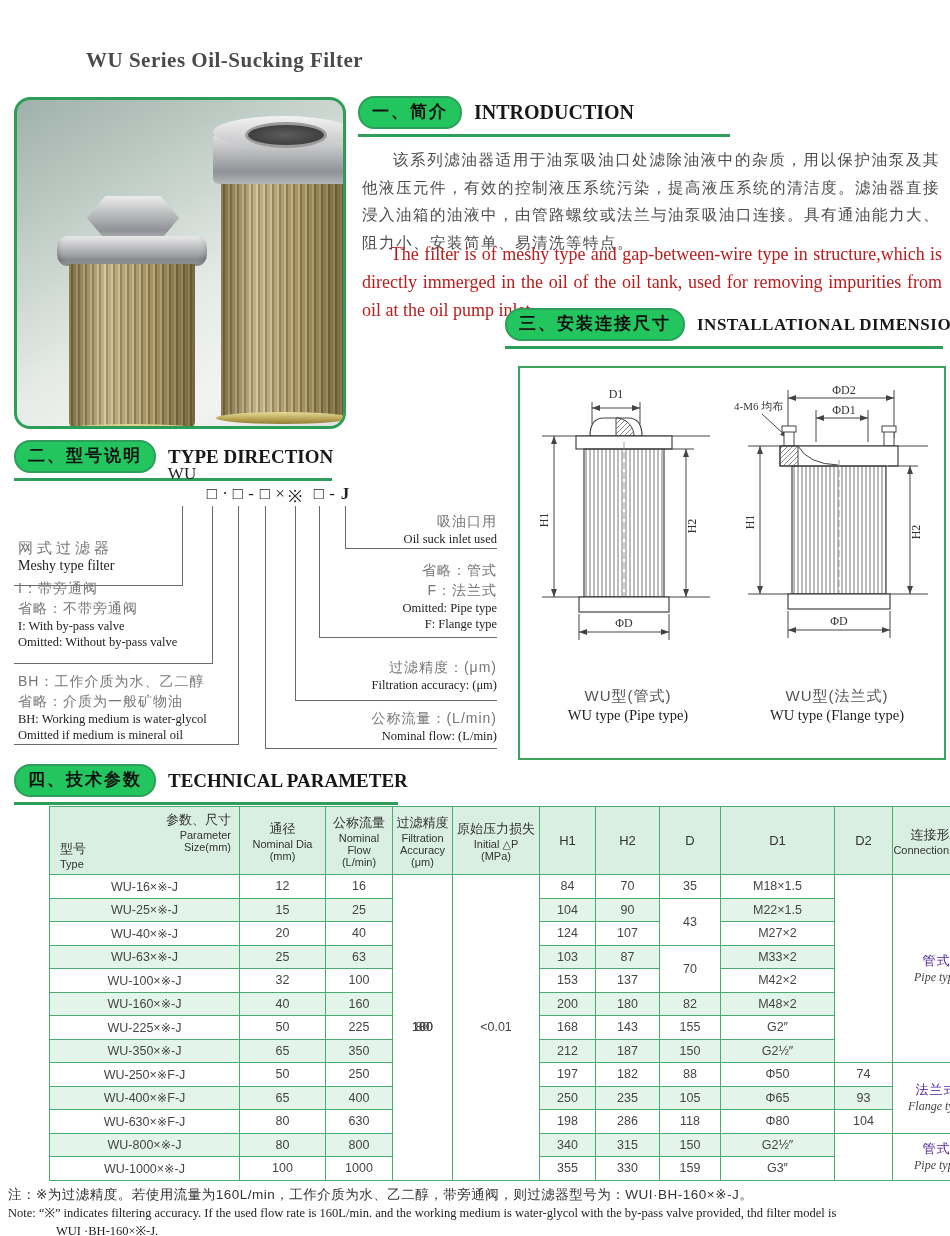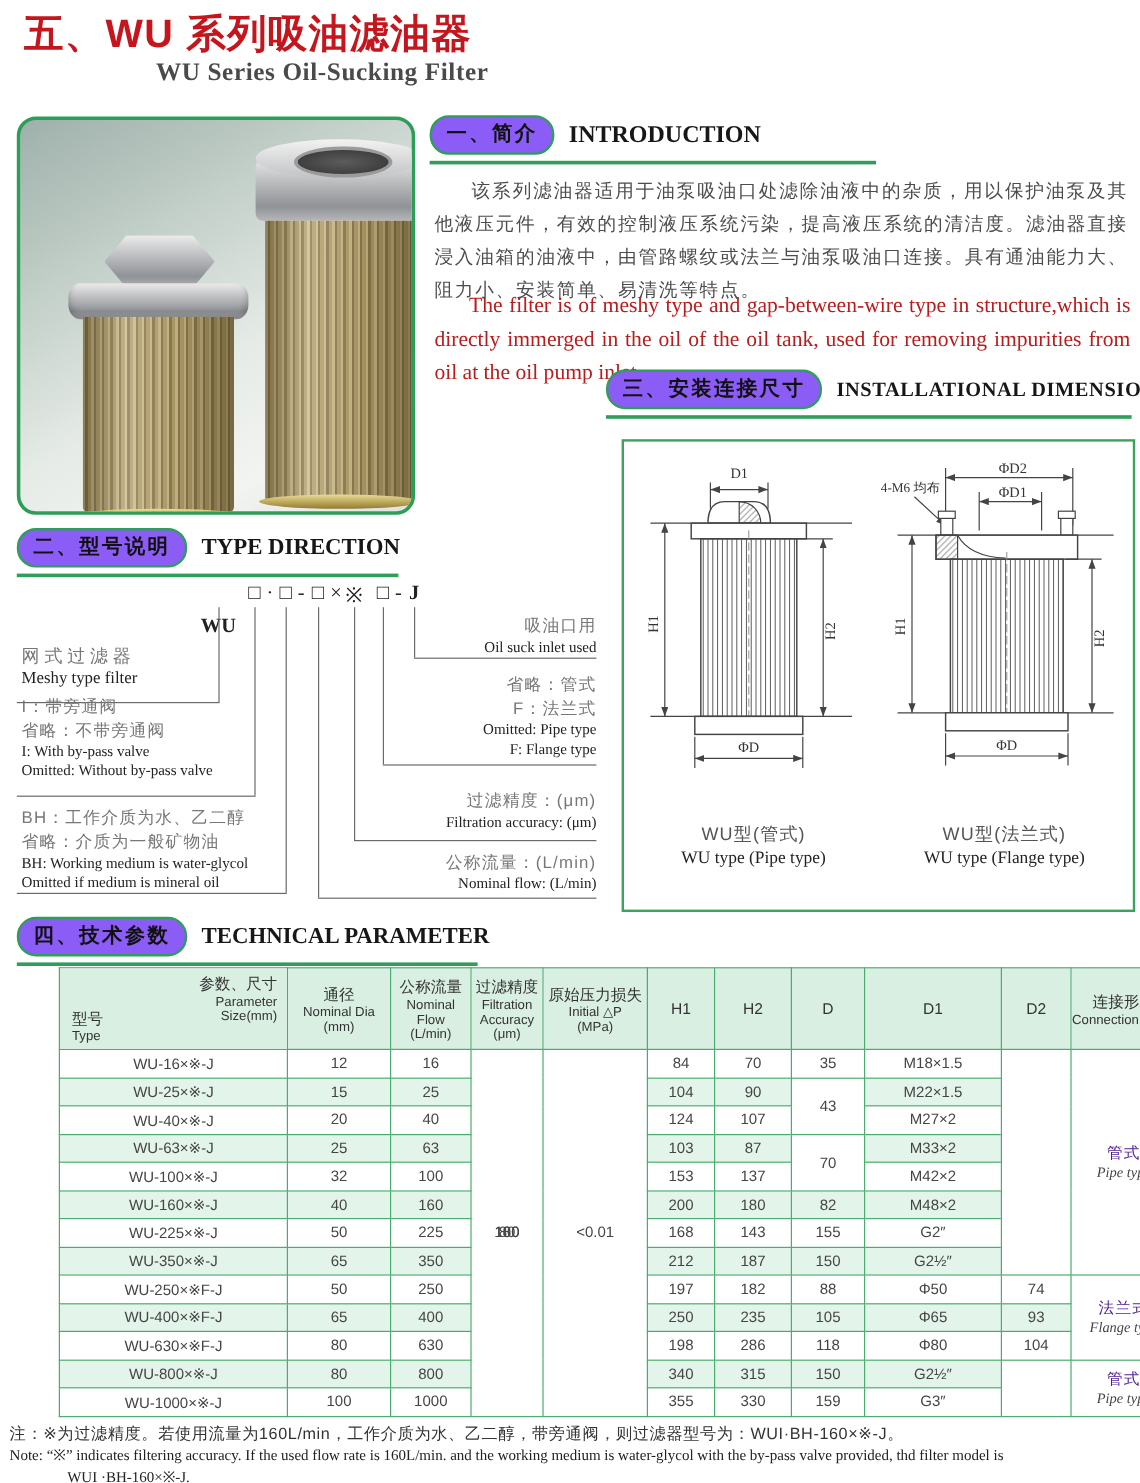--- a/index.html
+++ b/index.html
@@ -1,24 +1,24 @@
 <!DOCTYPE html>
 <html><head>
 <meta charset="utf-8">
 <style>
   html,body{margin:0;padding:0;background:#fff;}
   body{font-family:"Liberation Sans","DejaVu Sans",sans-serif;}
   #page{position:relative;width:950px;height:1236px;background:#fff;overflow:hidden;}
   .abs{position:absolute;}
   
   .main-title{left:20px;top:6px;font-size:33px;font-weight:bold;color:#c5161d;letter-spacing:1px;}
-  .sub-title{left:86px;top:48px;font-size:21px;font-weight:bold;color:#4a4a4a;font-family:"Liberation Serif",serif;letter-spacing:.5px;margin-left:44px;}
+  .sub-title{left:86px;top:48px;font-size:21px;font-weight:bold;color:#4a4a4a;font-family:"Liberation Serif",serif;letter-spacing:.5px;}
   
   .sec{display:flex;align-items:center;gap:12px;border-bottom:3px solid #2f9e5a;padding-bottom:5px;}
-  .pill{display:inline-block;border:2px solid #2f9e5a;border-radius:16px;background:#8b5cf6;
+  .pill{display:inline-block;border:2px solid #2f9e5a;border-radius:16px;background:#22c55e;
         padding:2px 12px 4px;font-size:17px;font-weight:bold;color:#111;white-space:nowrap;letter-spacing:2px;}
   .sec-en{font-family:"Liberation Serif",serif;font-weight:bold;color:#171717;white-space:nowrap;}
   
   .photo-frame{left:14px;top:97px;width:326px;height:326px;border:3px solid #2d9e57;border-radius:16px;
      background:linear-gradient(150deg,#9fb0aa 0%,#c3cfc9 30%,#e6ebe7 58%,#f2f4f1 80%,#dfe3df 100%);overflow:hidden;}
   .metal{background:linear-gradient(180deg,#ececec,#bcbdbf 40%,#8f9296 78%,#b5b6b8);}
   .pleat{background:
      linear-gradient(90deg,rgba(60,48,18,.45),rgba(255,255,255,.18) 28%,rgba(60,48,18,.12) 65%,rgba(60,48,18,.5)),
      repeating-linear-gradient(90deg,#cdbc8a 0 2px,#8d7a4f 2px 4px,#b3a06c 4px 7px);}
   .rim{background:linear-gradient(180deg,#e8dc9a,#b7a254 60%,#8f7c35);border-radius:50%;}
@@ -59,21 +59,20 @@
   
   .note-zh{font-size:13.5px;color:#333;letter-spacing:.5px;}
   .note-en{font-family:"Liberation Serif",serif;font-size:12.5px;color:#222;line-height:1.45;}
   svg text{font-family:"Liberation Serif",serif;fill:#333;}
 </style>
 </head>
 <body>
 
 <div id="page">
 
-  <div class="abs main-title">五、WU 系列吸油滤油器</div>
   <div class="abs sub-title">WU Series Oil-Sucking Filter</div>
 
   <div class="abs photo-frame">
 
     <div class="abs metal" style="left:70px;top:96px;width:92px;height:44px;clip-path:polygon(20% 0,80% 0,100% 50%,80% 100%,20% 100%,0 50%);border-radius:8px;"></div>
     <div class="abs metal" style="left:40px;top:136px;width:150px;height:30px;border-radius:10px/12px;box-shadow:inset 0 -4px 6px rgba(0,0,0,.25);"></div>
     <div class="abs pleat" style="left:52px;top:164px;width:126px;height:164px;border-radius:0 0 6px 6px;"></div>
     <div class="abs rim" style="left:47px;top:324px;width:136px;height:11px;"></div>
 
     <div class="abs metal" style="left:196px;top:30px;width:140px;height:54px;border-radius:10px 10px 6px 6px;"></div>
@@ -187,21 +186,21 @@
       <div class="ce">WU type (Flange type)</div>
     </div>
   </div>
 
   <div class="abs sec" style="left:14px;top:440px;width:318px;">
     <span class="pill">二、型号说明</span>
     <span class="sec-en" style="font-size:19px;">TYPE DIRECTION</span>
   </div>
 
   <div>
-    <span class="abs code" style="left:182px;top:512px;font-weight:bold;">WU</span>
+    <span class="abs code" style="left:182px;top:464px;font-weight:normal;">WU</span>
     <span class="abs code" style="left:212px;top:484px;">□</span>
     <span class="abs code" style="left:225px;top:484px;">·</span>
     <span class="abs code" style="left:238px;top:484px;">□</span>
     <span class="abs code" style="left:251px;top:484px;">-</span>
     <span class="abs code" style="left:265px;top:484px;">□</span>
     <span class="abs code" style="left:280px;top:484px;">×</span>
     <span class="abs code" style="left:295px;top:484px;">※</span>
     <span class="abs code" style="left:319px;top:484px;">□</span>
     <span class="abs code" style="left:332px;top:484px;">-</span>
     <span class="abs code" style="left:345px;top:484px;font-weight:bold;">J</span>

